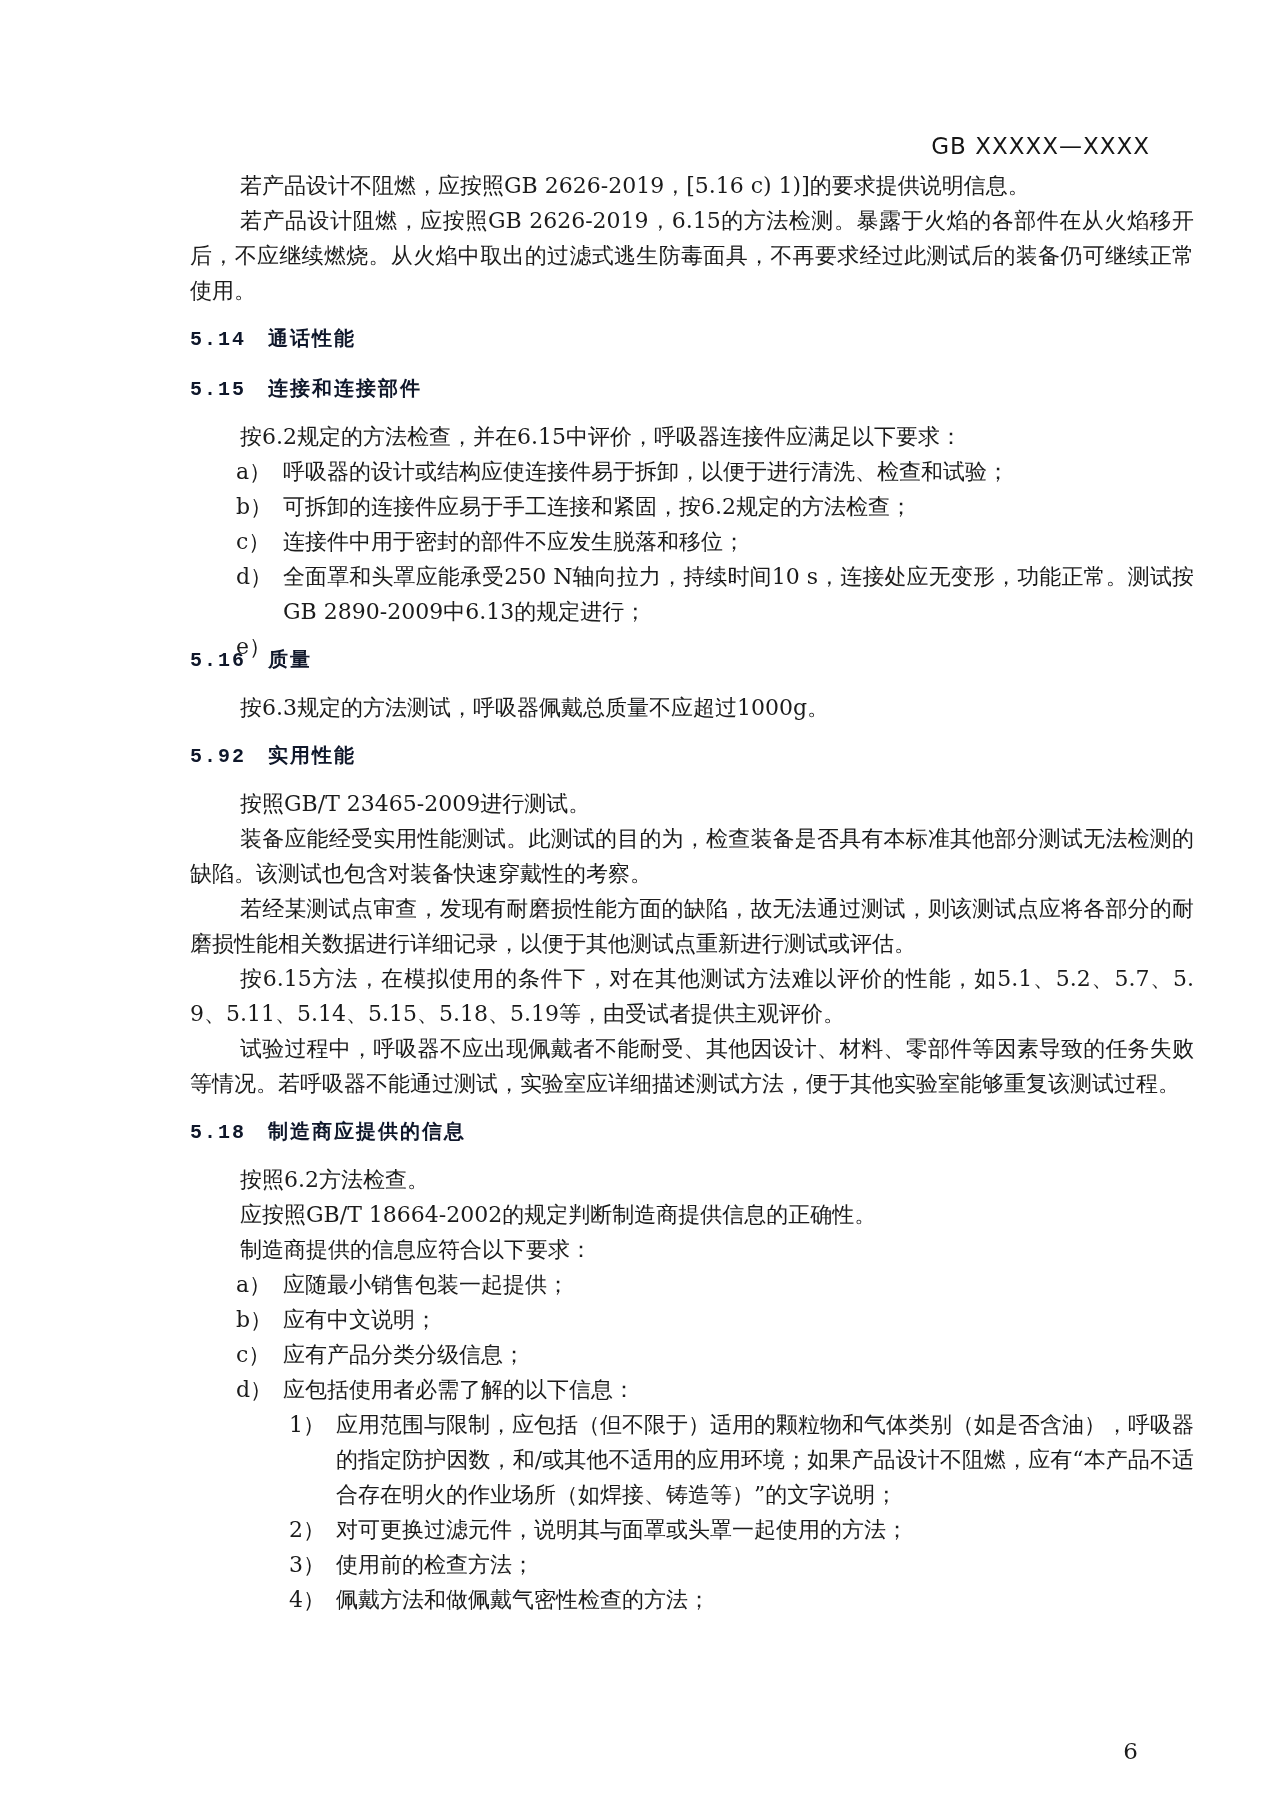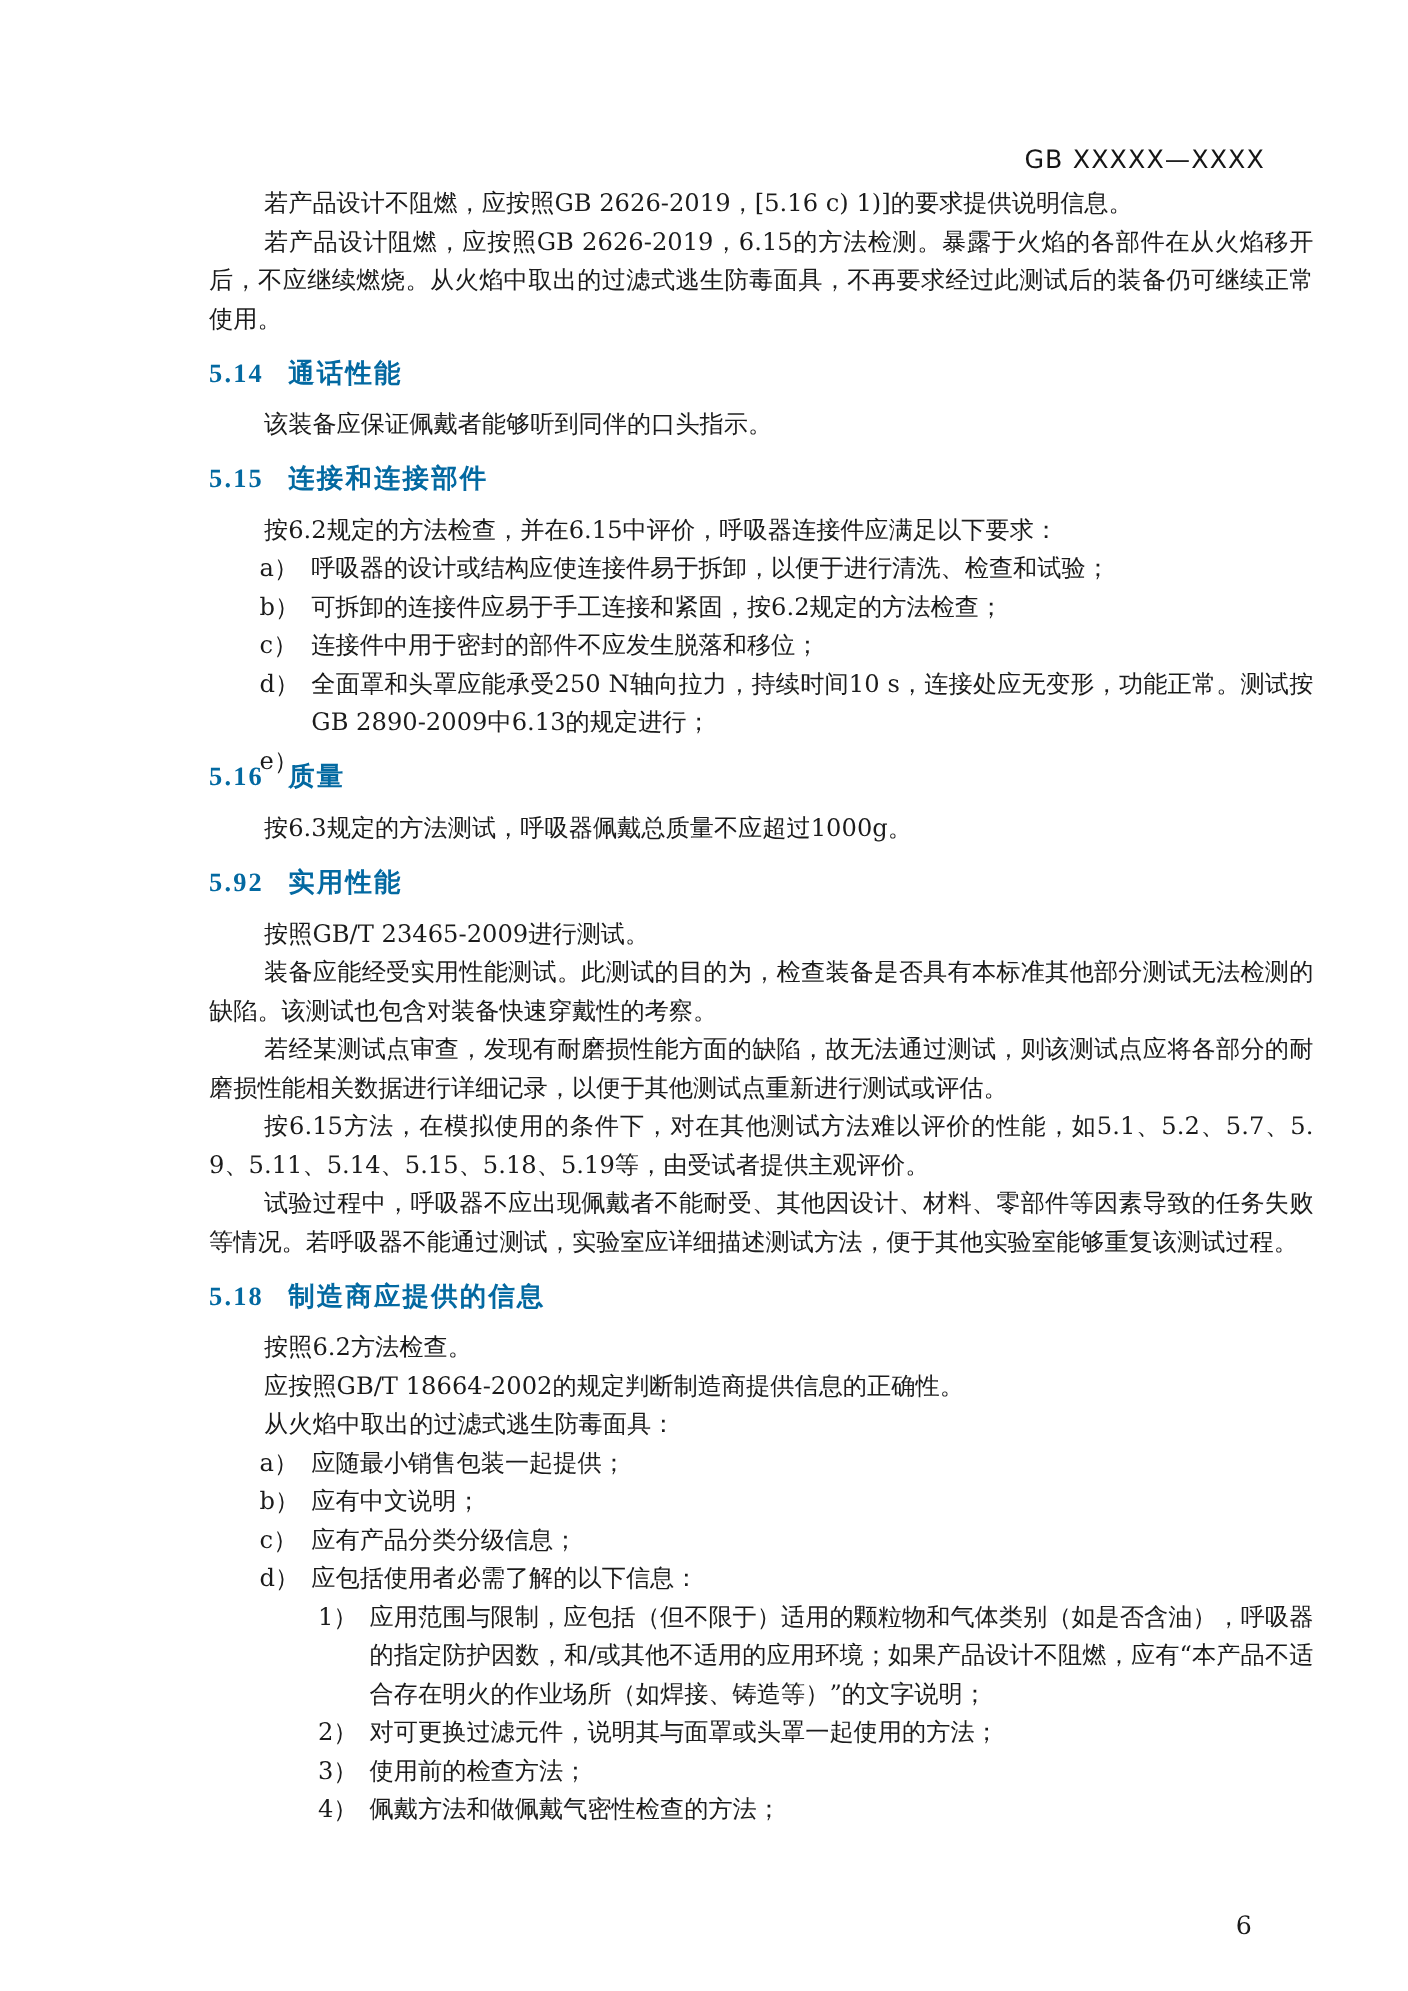--- a/index.html
+++ b/index.html
@@ -38,25 +38,25 @@
     margin: 0;
     font-size: 22px;
     line-height: 35px;
     text-align: justify;
     text-indent: 50px;
     word-break: break-all;
     color: #1b1b1b;
   }
   h2.clause {
     margin: 14px 0 11px 0;
-    font-family: Liberation Serif, serif;
+    font-family: Liberation Mono, monospace;
     font-weight: bold;
-    font-size: 24px;
+    font-size: 20px;
     line-height: 36px;
-    color: #0369a1;
+    color: #0f172a;
     letter-spacing: 1px;
   }
   h2.clause .num {
     display: inline-block;
     margin-right: 22px;
     letter-spacing: 2px;
   }
   h2.clause .ttl {
     letter-spacing: 2px;
   }
@@ -101,21 +101,20 @@
   <div class="doc-header">GB XXXXX—XXXX</div>
 
   <main class="content">
 
     <p class="body">若产品设计不阻燃，应按照GB 2626-2019，[5.16 c) 1)]的要求提供说明信息。</p>
     <p class="body">若产品设计阻燃，应按照GB 2626-2019，6.15的方法检测。暴露于火焰的各部件在从火焰移开后，不应继续燃烧。从火焰中取出的过滤式逃生防毒面具，不再要求经过此测试后的装备仍可继续正常使用。</p>
 
     <h2 class="clause">
       <span class="num">5.14</span><span class="ttl">通话性能</span>
     </h2>
-    <p class="body">该装备应保证佩戴者能够听到同伴的口头指示。</p>
 
     <h2 class="clause">
       <span class="num">5.15</span><span class="ttl">连接和连接部件</span>
     </h2>
     <p class="body">按6.2规定的方法检查，并在6.15中评价，呼吸器连接件应满足以下要求：</p>
     <ol class="items">
       <li>
         <span class="marker">a）</span>
         <span class="txt">呼吸器的设计或结构应使连接件易于拆卸，以便于进行清洗、检查和试验；</span>
       </li>
@@ -148,21 +147,21 @@
     <p class="body">装备应能经受实用性能测试。此测试的目的为，检查装备是否具有本标准其他部分测试无法检测的缺陷。该测试也包含对装备快速穿戴性的考察。</p>
     <p class="body">若经某测试点审查，发现有耐磨损性能方面的缺陷，故无法通过测试，则该测试点应将各部分的耐磨损性能相关数据进行详细记录，以便于其他测试点重新进行测试或评估。</p>
     <p class="body">按6.15方法，在模拟使用的条件下，对在其他测试方法难以评价的性能，如5.1、5.2、5.7、5.9、5.11、5.14、5.15、5.18、5.19等，由受试者提供主观评价。</p>
     <p class="body">试验过程中，呼吸器不应出现佩戴者不能耐受、其他因设计、材料、零部件等因素导致的任务失败等情况。若呼吸器不能通过测试，实验室应详细描述测试方法，便于其他实验室能够重复该测试过程。</p>
 
     <h2 class="clause">
       <span class="num">5.18</span><span class="ttl">制造商应提供的信息</span>
     </h2>
     <p class="body">按照6.2方法检查。</p>
     <p class="body">应按照GB/T 18664-2002的规定判断制造商提供信息的正确性。</p>
-    <p class="body">从火焰中取出的过滤式逃生防毒面具：</p>
+    <p class="body">制造商提供的信息应符合以下要求：</p>
     <ol class="items">
       <li>
         <span class="marker">a）</span>
         <span class="txt">应随最小销售包装一起提供；</span>
       </li>
       <li>
         <span class="marker">b）</span>
         <span class="txt">应有中文说明；</span>
       </li>
       <li>

